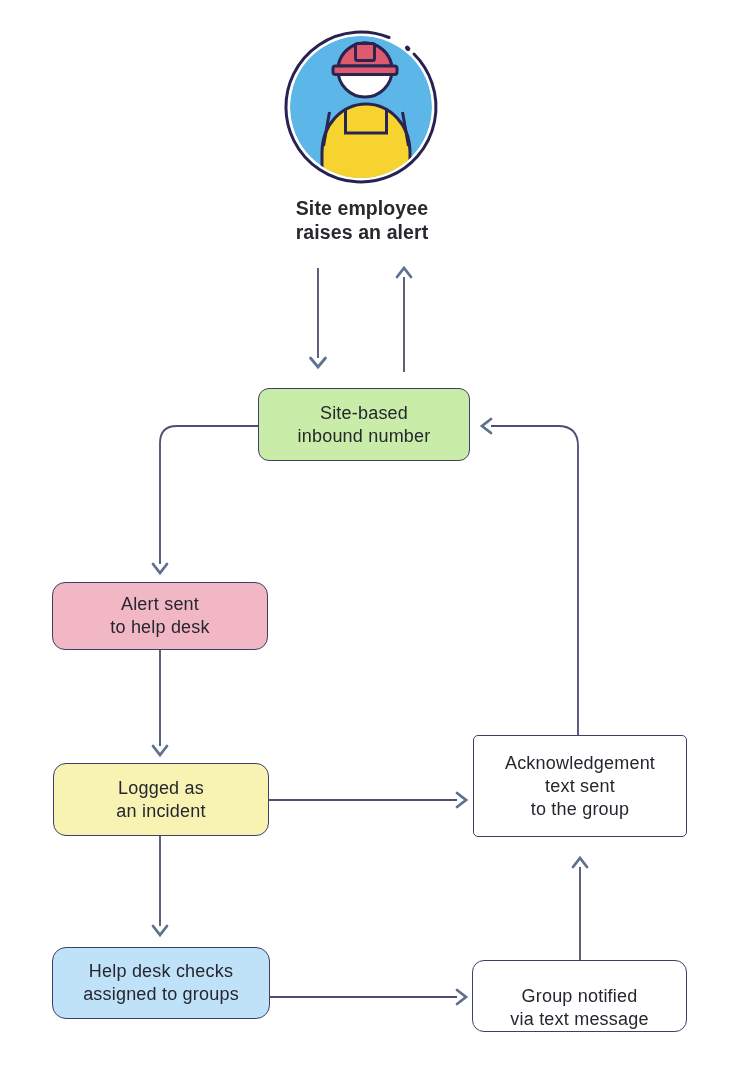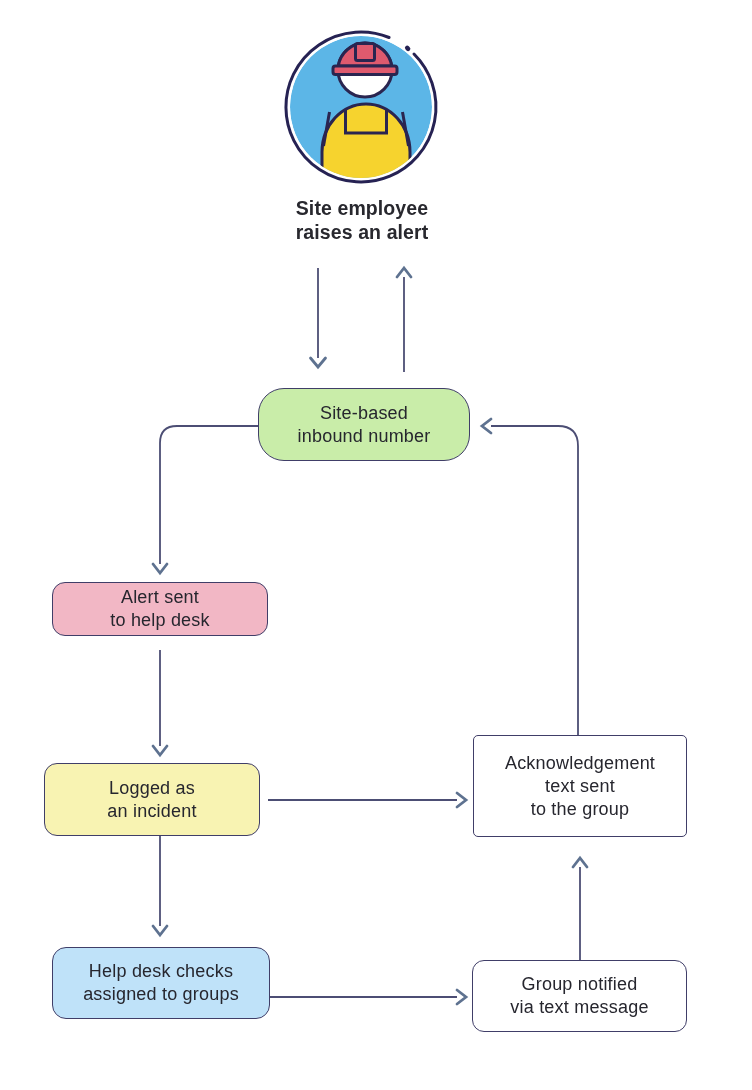--- a/index.html
+++ b/index.html
@@ -37,26 +37,26 @@
     font-size:19.5px; line-height:23.5px; font-weight:bold;
     color:var(--actor_text); letter-spacing:0.1px;
   }
   .node{
     position:absolute; display:flex; align-items:center; justify-content:center;
     border:1.7px solid var(--node_border); box-sizing:border-box;
     color:var(--node_text); font-size:18px; line-height:23px;
     text-align:center; letter-spacing:0.2px;
   }
   .node-label{white-space:pre-line;}
-  .node-inbound { left:258px; top:388px; width:212px; height:73px; border-radius:26px; background:var(--green);align-items:center; }
-  .node-alert   { left:52px;  top:582px; width:216px; height:54px; border-radius:13px; background:var(--pink); }
-  .node-incident{ left:44px;  top:763px; width:216px; height:73px; border-radius:13px; background:var(--yellow); }
+  .node-inbound { left:258px; top:388px; width:212px; height:73px; border-radius:11px; background:var(--green);align-items:center; }
+  .node-alert   { left:52px;  top:582px; width:216px; height:68px; border-radius:13px; background:var(--pink); }
+  .node-incident{ left:53px;  top:763px; width:216px; height:73px; border-radius:13px; background:var(--yellow); }
   .node-helpdesk{ left:52px;  top:947px; width:218px; height:72px; border-radius:14px; background:var(--blue); }
   .node-ack     { left:473px; top:735px; width:214px; height:102px; border-radius:5px; background:var(--white); }
-  .node-notified{ left:472px; top:960px; width:215px; height:72px; border-radius:12px; background:var(--white); }
+  .node-notified{ left:472px; top:960px; width:215px; height:72px; border-radius:12px; background:var(--white);align-items:flex-end; }
 </style>
 </head>
 <body>
 
 <div class="canvas">
 
   <svg class="connectors" viewBox="0 0 752 1090" aria-hidden="true">
 
     <path class="flow-line" d="M318,268 V358"></path>
     <path class="flow-head" d="M310.5,358 L318,367 L325.5,358"></path>

